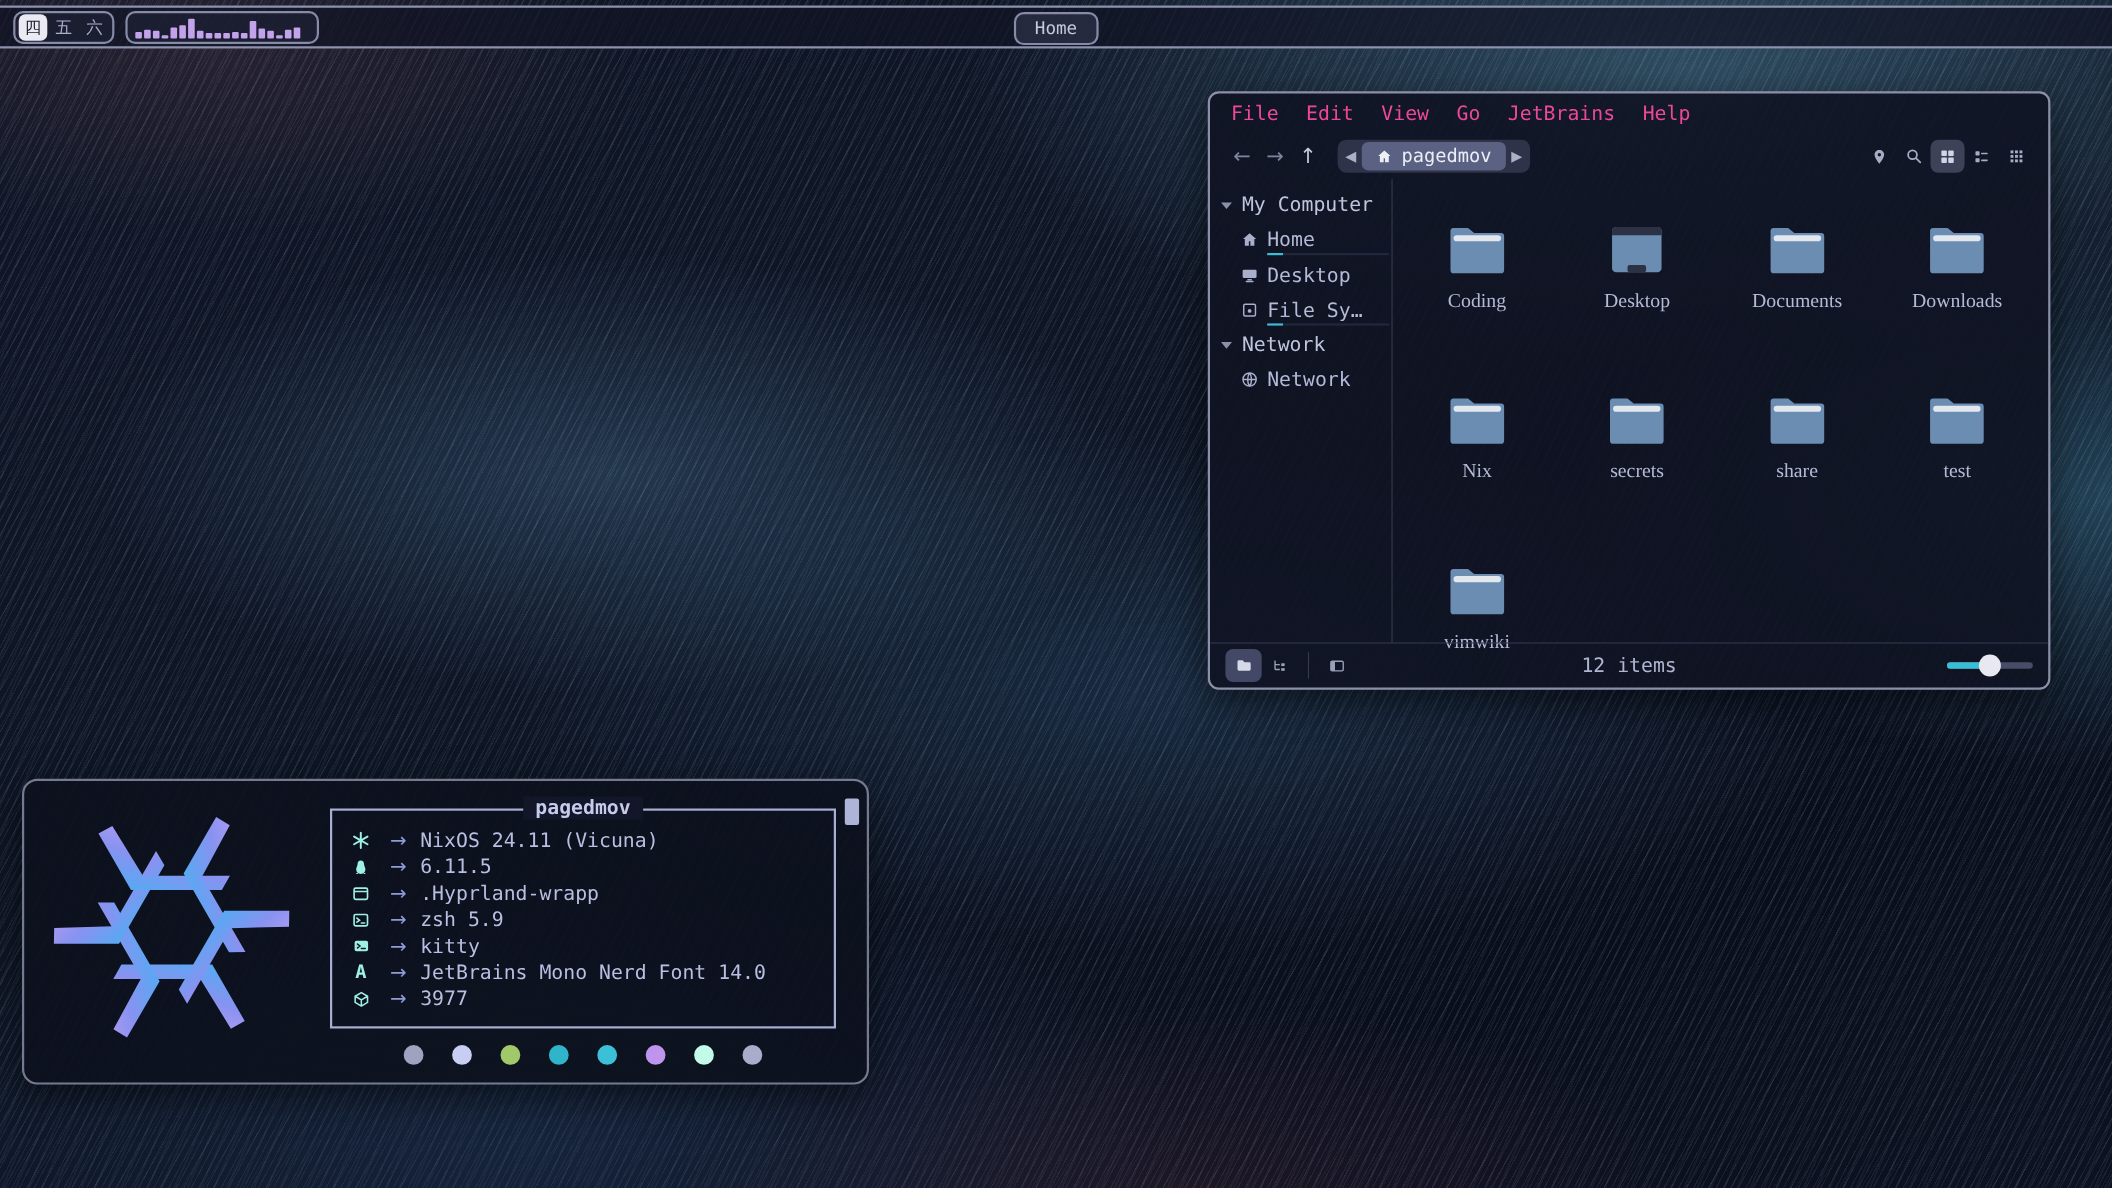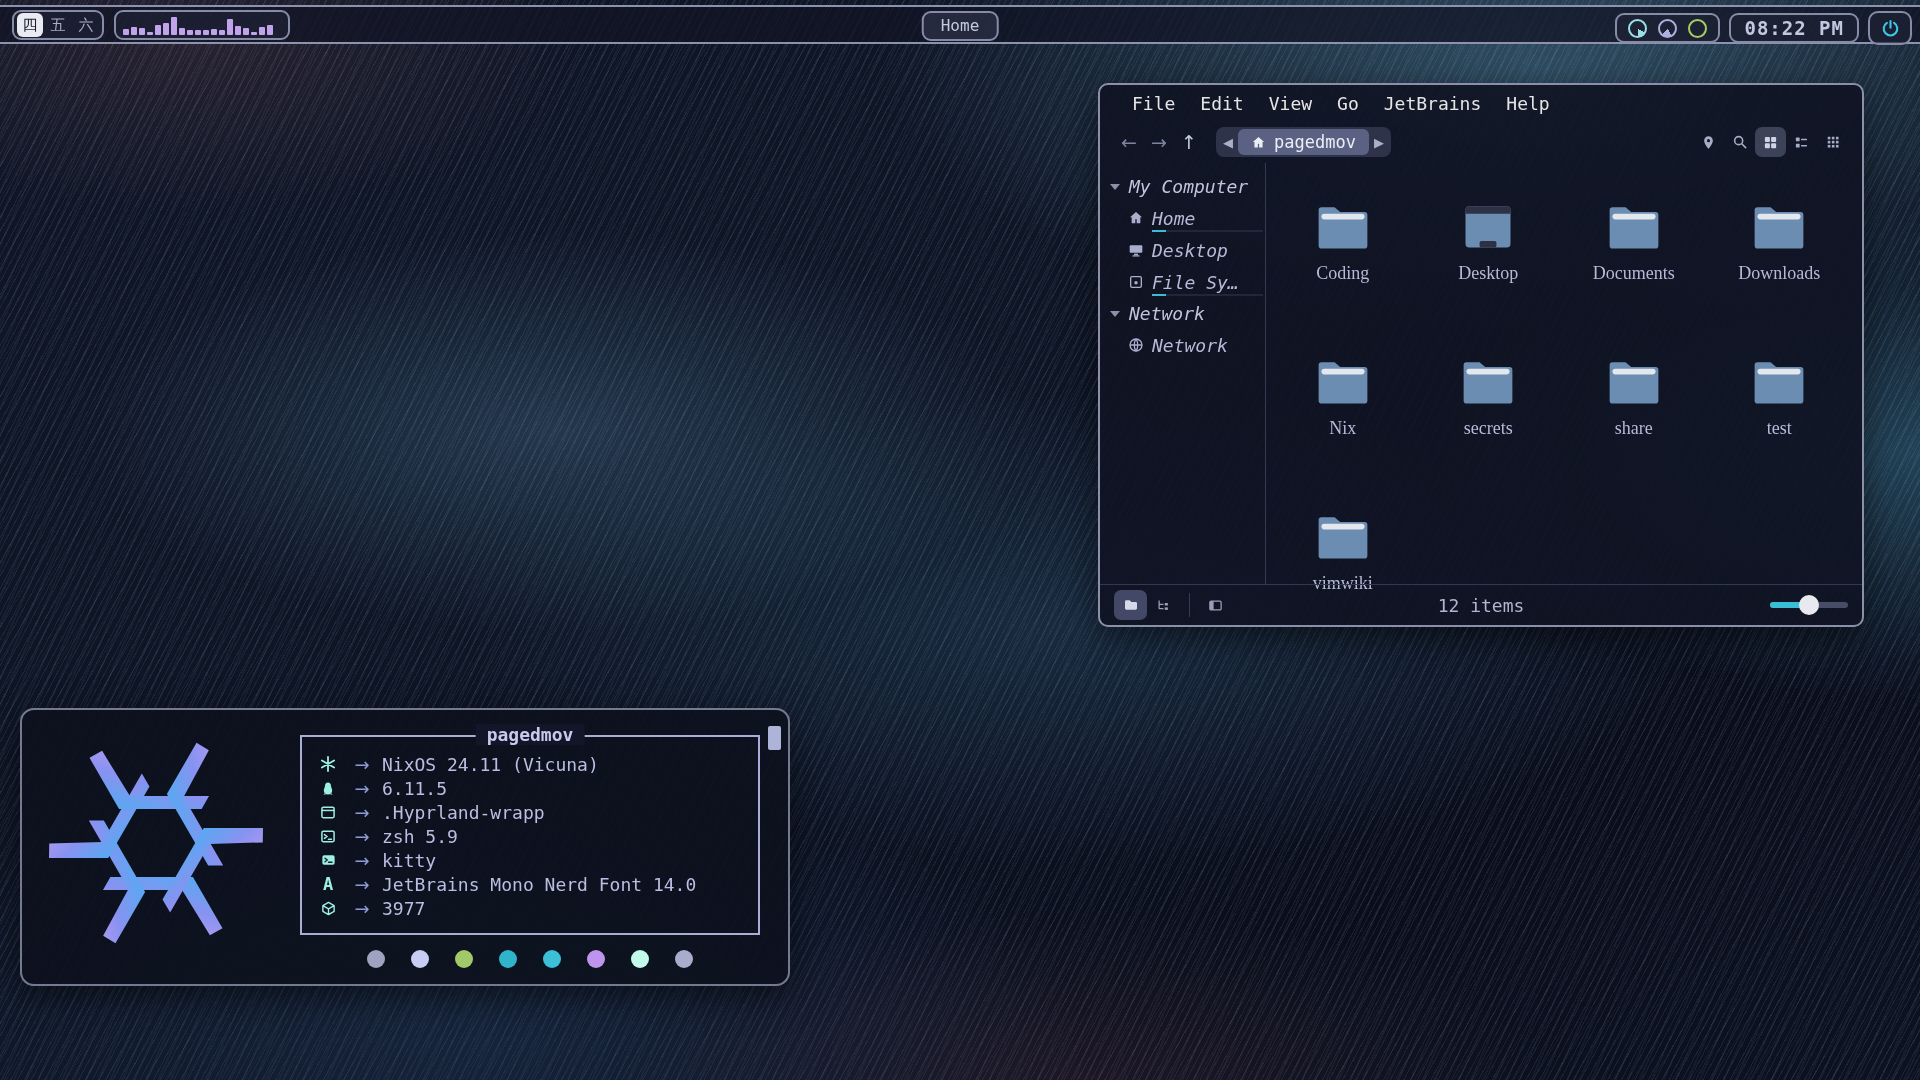--- a/index.html
+++ b/index.html
@@ -52,33 +52,33 @@
   .gauge { width:19px; height:19px; border-radius:50%; border:2px solid #9adfe8; }
   .clock-box { padding:0 13px; color:#c3c8e0; font-size:19px; font-weight:bold; letter-spacing:1px; }
   .power-box { width:44px; height:34px; justify-content:center; border-radius:10px; }
 
   
   .fm {
     position:absolute; left:1098px; top:83px; width:766px; height:544px;
     background:rgba(16,19,34,0.90); border:2px solid #8b90a8; border-radius:10px;
     box-shadow:0 10px 34px rgba(0,0,0,0.5); color:#c6cadf; overflow:hidden;
   }
-  .fm-menubar { display:flex; gap:25px; height:36px; align-items:center; padding-left:32px; font-size:18px; color:#e5e5e5; }
+  .fm-menubar { display:flex; gap:25px; height:36px; align-items:center; padding-left:19px; font-size:18px; color:#ec4899; }
   .fm-menu-item { cursor:default; }
   .fm-toolbar { display:flex; align-items:center; height:42px; padding:0 14px; }
   .nav-arrow { font-size:19px; color:#7e84a0; width:30px; text-align:center; font-family:"DejaVu Sans",sans-serif; }
   .nav-up { color:#c6cade; }
   .path-widget { margin-left:12px; display:flex; align-items:center; background:#2e3349; border-radius:8px; height:30px; padding:0 7px; gap:5px; }
   .path-chevron { color:#aab0c8; font-size:13px; font-family:"DejaVu Sans",sans-serif; }
   .path-seg { display:flex; align-items:center; gap:8px; background:#5b6182; border-radius:6px; height:26px; padding:0 13px; color:#eceef6; font-size:17px; }
   .tb-spacer { flex:1; }
   .tool-icon { width:31px; height:30px; display:grid; place-items:center; color:#a6acc4; }
   .view-active { background:#3c4258; border-radius:7px; }
   .fm-body { position:absolute; top:78px; bottom:41px; left:0; right:0; display:flex; }
-  .fm-sidebar { width:166px; border-right:1px solid #343a52; padding:8px 0 0 10px; font-size:18px; color:#b4bad8; flex:none;font-style:italic; }
+  .fm-sidebar { width:166px; border-right:1px solid #343a52; padding:8px 0 0 10px; font-size:18px; color:#b4bad8; flex:none; }
   .sb-header { display:flex; gap:9px; align-items:center; height:31px; color:#c0c5de; }
   .tri { width:0; height:0; border-left:5px solid transparent; border-right:5px solid transparent; border-top:6px solid #8a90a8; }
   .sb-item { display:flex; gap:8px; align-items:center; height:32px; padding-left:18px; position:relative; }
   .sb-item svg { flex:none; }
   .sb-underline::after {
     content:""; position:absolute; left:42px; right:2px; bottom:2px; height:2px;
     background:linear-gradient(to right, #3bbcd4 0 14px, #20263c 14px);
   }
   .fm-grid {
     flex:1; display:grid; grid-template-columns:repeat(4,1fr);
@@ -167,34 +167,20 @@
         <div class="vbar" style="height: 9px;"></div>
         <div class="vbar" style="height: 7px;"></div>
         <div class="vbar" style="height: 3px;"></div>
         <div class="vbar" style="height: 8px;"></div>
         <div class="vbar" style="height: 10px;"></div>
       </div>
   </div>
 
   <div class="home-pill">Home</div>
 
-  <div class="tb-right">
-    <div class="tb-box gauge-box">
-      <div class="gauge" style="border-color: rgb(154, 223, 232); background: conic-gradient(transparent 0deg, transparent 120deg, rgb(154, 223, 232) 120deg, rgb(154, 223, 232) 174deg, transparent 174deg);"></div>
-      <div class="gauge" style="border-color: rgb(174, 174, 221); background: conic-gradient(transparent 0deg, transparent 150deg, rgb(174, 174, 221) 150deg, rgb(174, 174, 221) 222deg, transparent 222deg);"></div>
-      <div class="gauge" style="border-color: rgb(166, 204, 100);"></div>
-    </div>
-    <div class="tb-box clock-box">08:22 PM</div>
-    <div class="tb-box power-box">
-      <svg width="19" height="19" viewBox="0 0 24 24" fill="none" stroke="#3cc8e6" stroke-width="2.6" stroke-linecap="round">
-        <path d="M7.5 4.8 A 8.6 8.6 0 1 0 16.5 4.8"></path>
-        <line x1="12" y1="2.5" x2="12" y2="11"></line>
-      </svg>
-    </div>
-  </div>
 </div>
 
 <div class="fm">
   <div class="fm-menubar">
     <span class="fm-menu-item">File</span>
     <span class="fm-menu-item">Edit</span>
     <span class="fm-menu-item">View</span>
     <span class="fm-menu-item">Go</span>
     <span class="fm-menu-item">JetBrains</span>
     <span class="fm-menu-item">Help</span>

